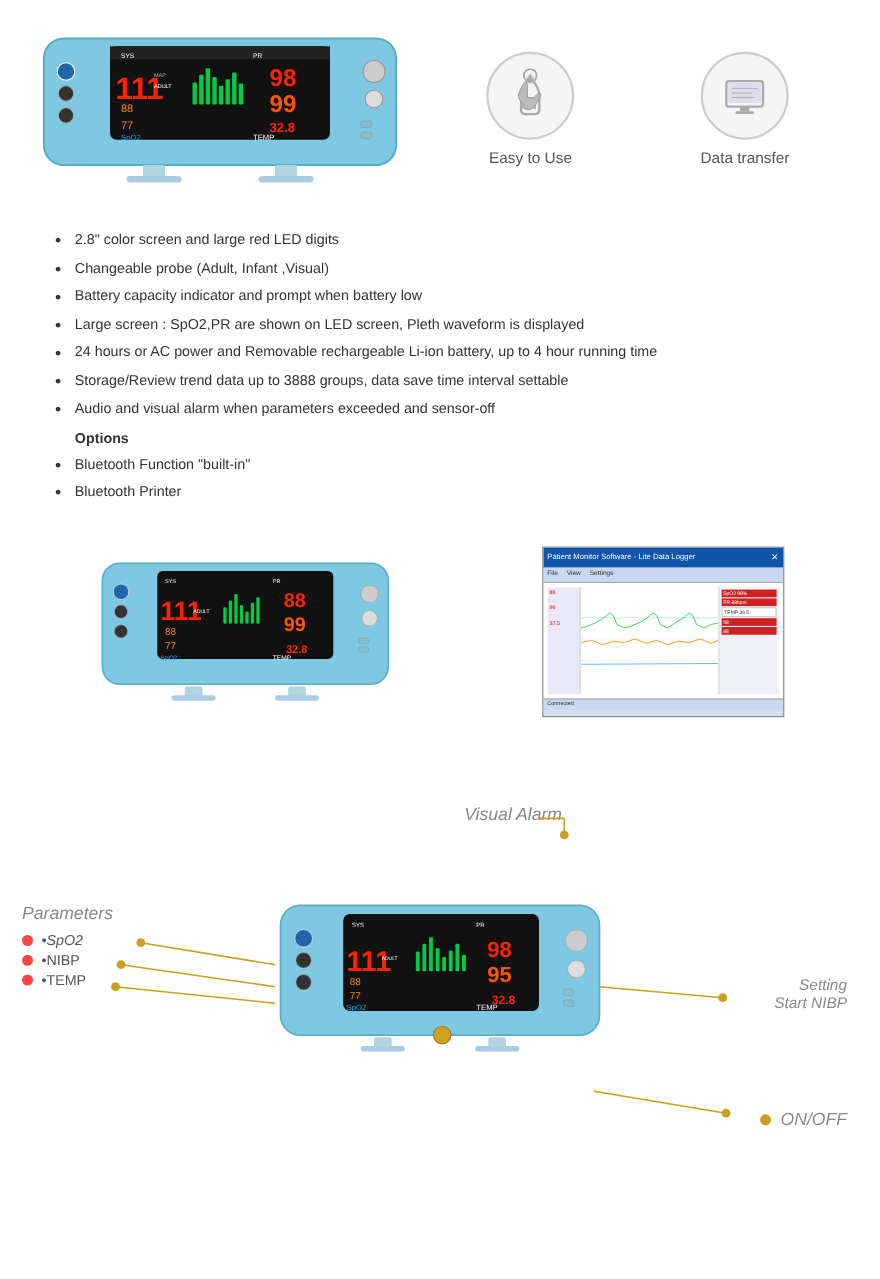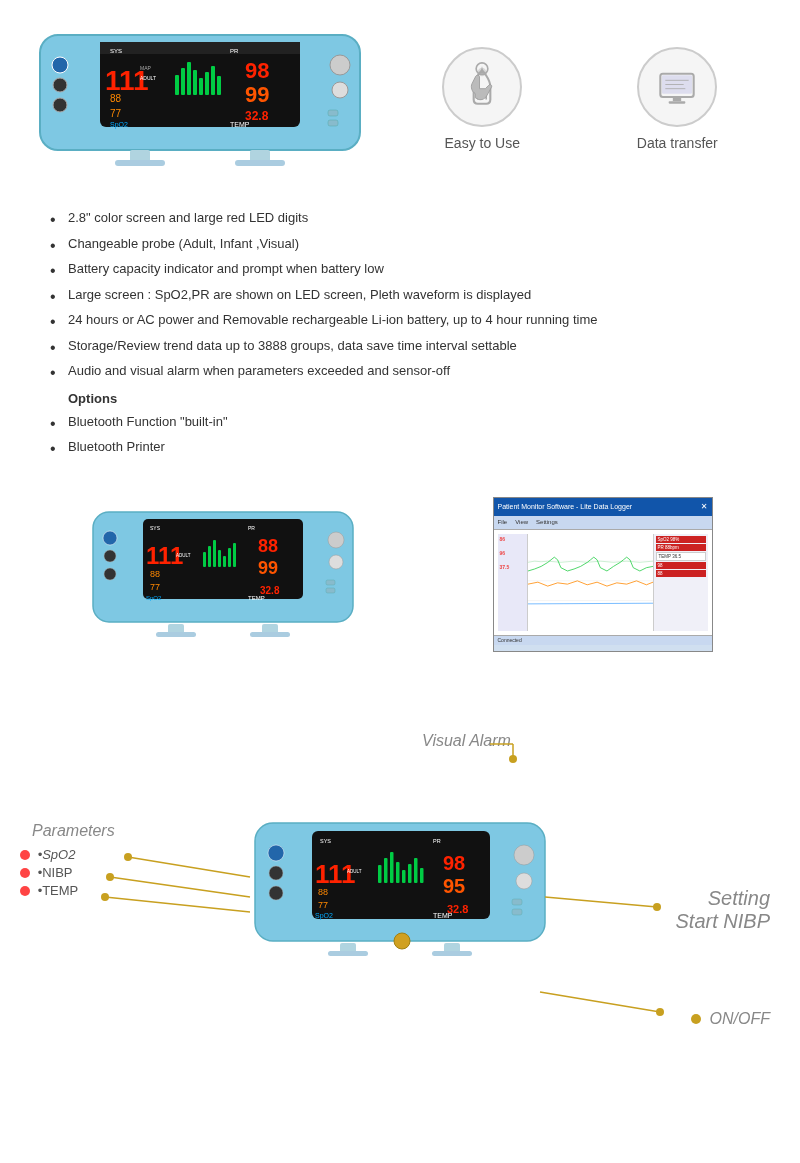--- a/index.html
+++ b/index.html
@@ -118,21 +118,21 @@
       position: absolute;
       top: 30px;
       left: 390px;
       font-size: 16px;
       color: #777;
       font-style: italic;
       margin-left: 32px;
     }
     .label-parameters {
       position: absolute;
-      left: 32px;
+      left: 20px;
       top: 120px;
       font-size: 16px;
       color: #777;
       font-style: italic;
     }
     .label-spo2 {
       position: absolute;
       left: 20px;
       top: 145px;
       font-size: 13px;
@@ -408,21 +408,21 @@
     <span>•SpO2</span>
   </div>
   <div class="label-nibp">
     <span class="param-bullet" style="background:#f44;"></span>
     <span>•NIBP</span>
   </div>
   <div class="label-temp">
     <span class="param-bullet" style="background:#f44;"></span>
     <span>•TEMP</span>
   </div>
-  <div class="label-setting" style="color:#888;font-size:20px;">
+  <div class="label-setting" style="color:#888;font-size:14px;">
     <span style="white-space:pre;">Setting
 Start NIBP</span>
   </div>
   <div class="label-onoff" style="font-style:italic;color:#888;font-size:16px;">
     <span class="param-bullet" style="background:#c8a020;display:inline-block;"></span>
     <span>ON/OFF</span>
   </div>
 
   <div class="device-center">
     <svg viewBox="0 0 300 150" width="300" height="150" xmlns="http://www.w3.org/2000/svg">

